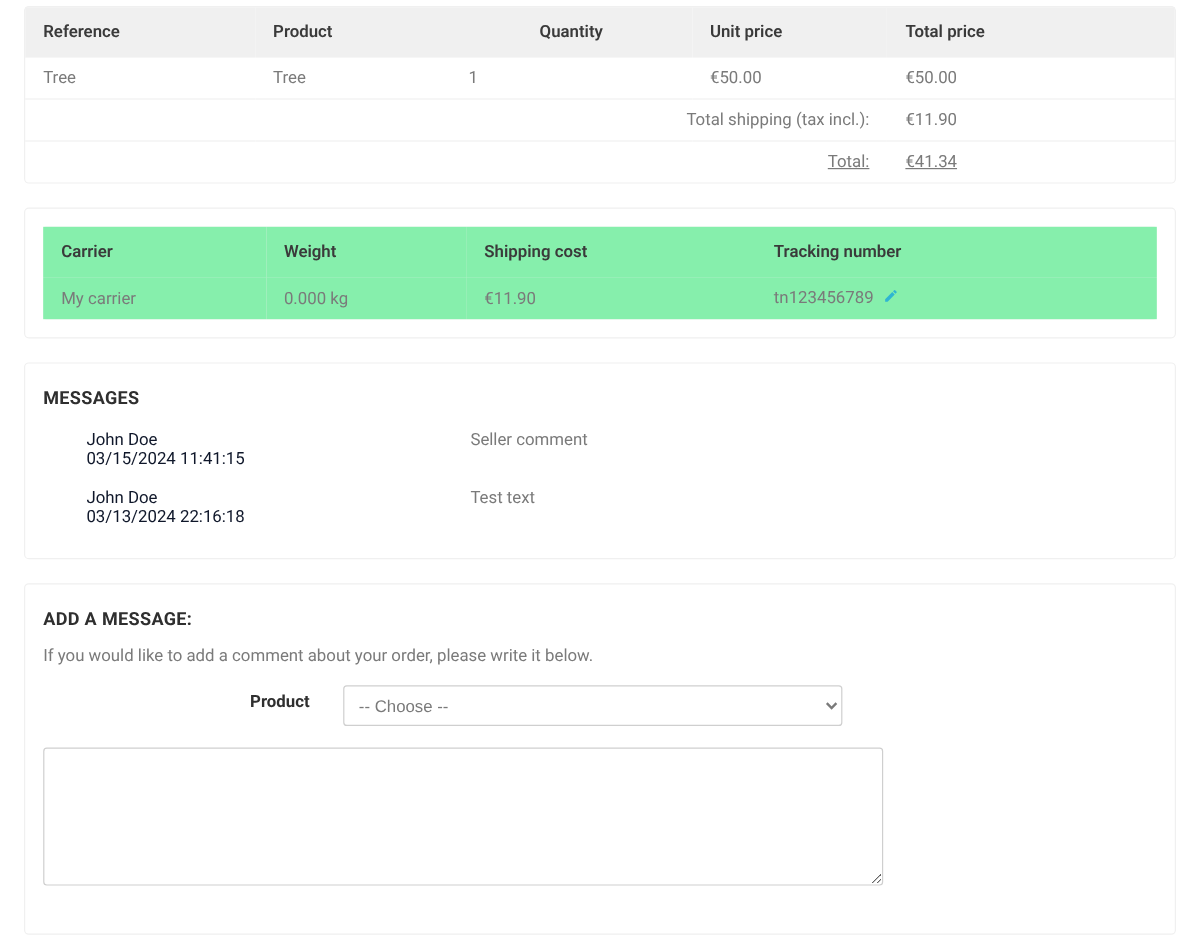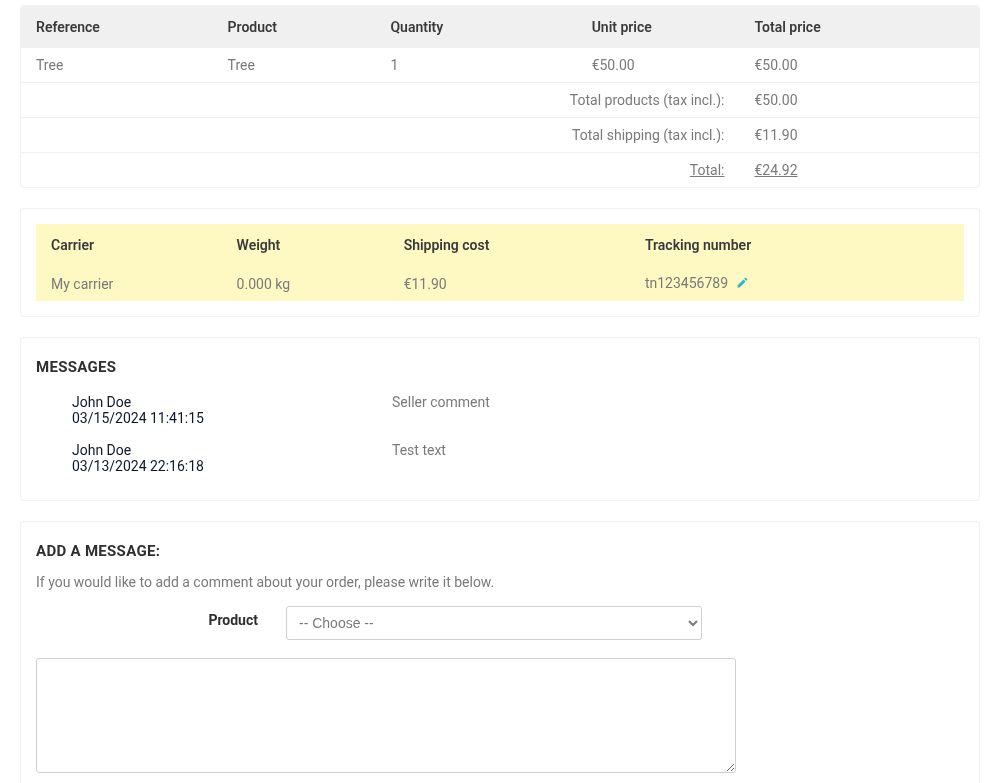--- a/index.html
+++ b/index.html
@@ -33,21 +33,21 @@
     padding: 9px 15px;
     color: #7a7a7a;
     border-bottom: 1px solid #f0f0f0;
     font-size: 14px;
   }
   .products-table tbody tr:last-child td { border-bottom: none; text-decoration: underline; }
   .summary-row td { text-align: right; }
   .summary-row td:last-child { text-align: left; width: 200px; }
 
   .shipping-card td, .shipping-card th {
-    background: #fef9c3;
+    background: #86efac;
     border-bottom: none;
   }
   .shipping-card th {
     font-weight: 600;
     color: #3a3a3a;
   }
   .shipping-card {
     padding: 15px;
   }
   .ship-wrap {
@@ -122,21 +122,21 @@
     border: 1px solid #cfcfcf;
     border-radius: 3px;
     padding: 8px;
     font-family: inherit;
     font-size: 14px;
     resize: vertical;
     color: #444;
   }
   .col-ref { width: 20%; }
   .col-prod { width: 17%; }
-  .col-qty { width: 21%; }
+  .col-qty { width: 21%; text-align: center; }
   .col-unit { width: 17%; margin-top: 12px; }
   .col-total { width: 25%; }
 </style>
 </head>
 <body>
 
 <div class="card" style="margin-top:5px;">
   <table class="products-table">
     <thead>
       <tr>
@@ -149,30 +149,26 @@
     </thead>
     <tbody>
       <tr>
         <td>Tree</td>
         <td>Tree</td>
         <td>1</td>
         <td>€50.00</td>
         <td>€50.00</td>
       </tr>
       <tr class="summary-row">
-        <td colspan="4">Total products (tax incl.):</td>
-        <td>€50.00</td>
-      </tr>
-      <tr class="summary-row">
         <td colspan="4">Total shipping (tax incl.):</td>
         <td>€11.90</td>
       </tr>
       <tr class="summary-row">
         <td colspan="4">Total:</td>
-        <td>€24.92</td>
+        <td>€41.34</td>
       </tr>
     </tbody>
   </table>
 </div>
 
 <div class="card shipping-card">
   <div class="ship-wrap">
   <table>
     <thead>
       <tr>

